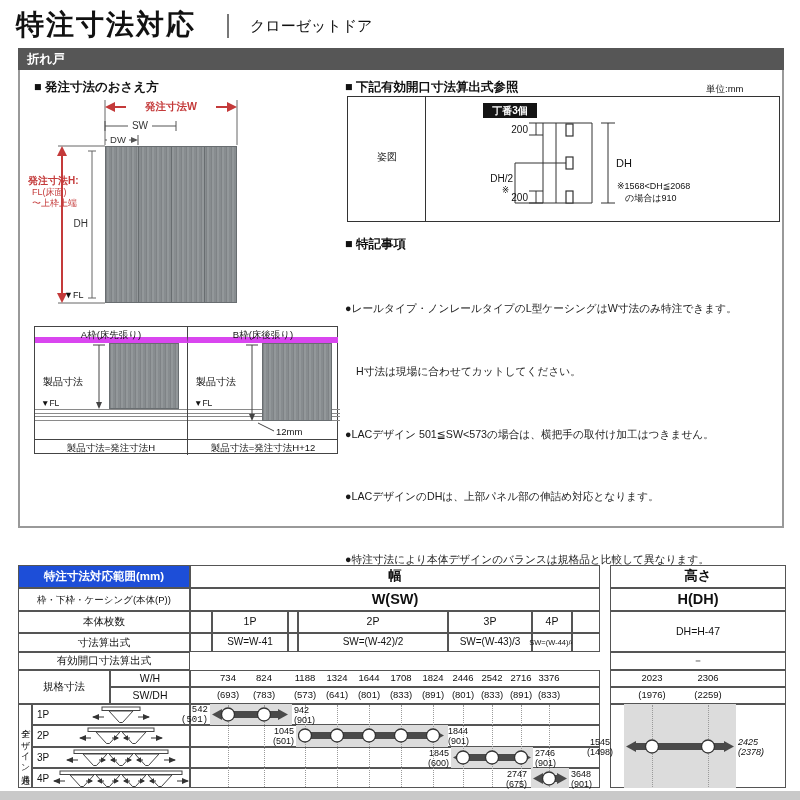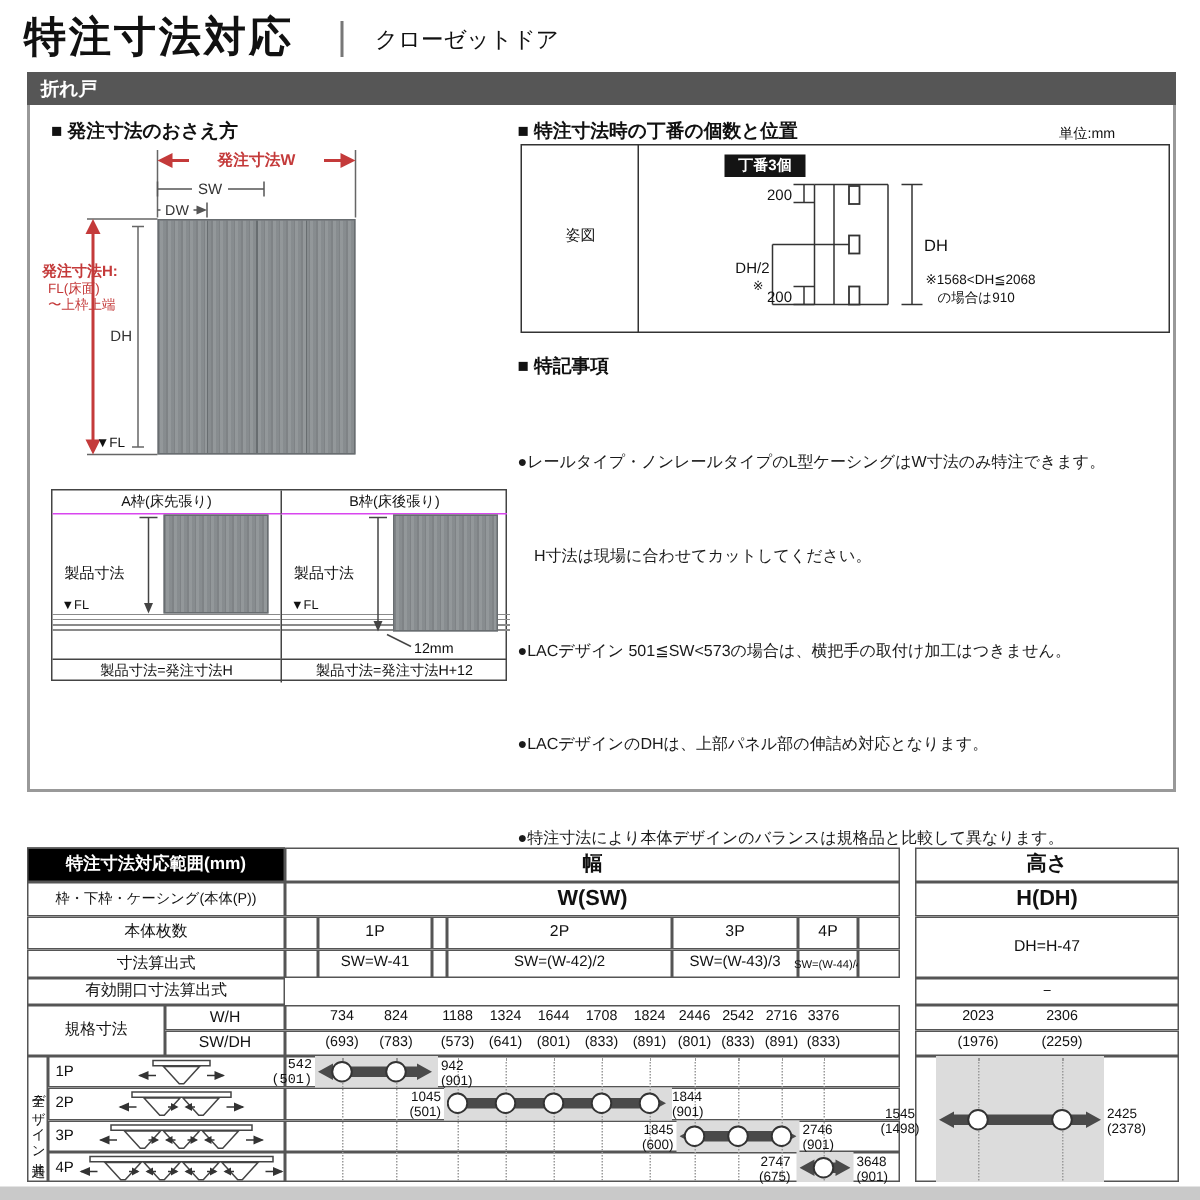--- a/index.html
+++ b/index.html
@@ -19,21 +19,21 @@
   
   .door{position:absolute;left:105px;top:146px;width:132px;height:157px;box-sizing:border-box;
         border:1px solid #686d70;
         background:
           repeating-linear-gradient(90deg, transparent 0 32px, #686d70 32px 33px),
           repeating-linear-gradient(90deg, rgba(0,0,0,0.10) 0 1px, rgba(255,255,255,0.05) 1px 3px, rgba(0,0,0,0.04) 3px 5px),
           #8d9295;}
   
   .frames{position:absolute;left:34px;top:326px;width:304px;height:128px;border:1.5px solid #444;box-sizing:border-box;background:#fff;}
   .fr-cell{position:absolute;box-sizing:border-box;font-size:9.5px;text-align:center;color:#111;}
-  .fr-head{border-bottom:1px solid #d946ef;line-height:15px;height:16px;top:0;}
+  .fr-head{border-bottom:6px solid #d946ef;line-height:15px;height:16px;top:0;}
   .fr-body{top:16px;height:96px;}
   .fr-cap{top:112px;height:16px;border-top:1px solid #444;line-height:15px;}
   .bleft{border-left:1px solid #444;}
   .fdoor{position:absolute;left:74px;top:0;width:70px;box-sizing:border-box;border:1px solid #686d70;z-index:2;
         background:
           repeating-linear-gradient(90deg, rgba(0,0,0,0.10) 0 1px, rgba(255,255,255,0.05) 1px 3px, rgba(0,0,0,0.04) 3px 5px),
           #8d9295;}
   .hatch{position:absolute;left:0;top:66px;width:152px;height:13px;z-index:1;
          background:repeating-linear-gradient(180deg,#8a8a8a 0 1px,transparent 1px 3.5px);}
   .frsvg{position:absolute;left:0;top:0;z-index:3;}
@@ -45,21 +45,21 @@
          font-size:10px;font-weight:bold;text-align:center;line-height:15px;}
   
   .notes{position:absolute;left:345px;top:236px;width:438px;}
   .notes-head{font-size:12.5px;font-weight:bold;margin-bottom:6px;}
   .note-line{font-size:10.7px;line-height:14.8px;color:#1a1a1a;white-space:nowrap;margin-top:48px;}
   .note-cont{padding-left:11px;}
   
   .sec2-title{position:absolute;left:16px;top:534px;font-size:17px;font-weight:bold;color:#111;}
   .cell{position:absolute;box-sizing:border-box;border:1px solid #555;background:#fff;display:flex;
         align-items:center;justify-content:center;text-align:center;font-size:10.5px;color:#111;line-height:1.05;}
-  .th-dark{background:#000000;color:#fff;font-weight:bold;font-size:11.5px;}
+  .th-dark{background:#1d4ed8;color:#fff;font-weight:bold;font-size:11.5px;}
   .th-big{font-weight:bold;font-size:13.5px;}
   .big2{font-weight:bold;font-size:14.5px;}
   .sm{font-size:9.5px;}
   .f{font-size:10px;}
   .f8{font-size:7.5px;white-space:nowrap;}
   .fb{font-weight:bold;font-size:10.5px;}
   .vert{writing-mode:vertical-rl;font-size:9px;letter-spacing:1px;}
   .rowlab{position:absolute;font-size:10px;color:#111;}
   .num{position:absolute;transform:translateX(-50%);font-size:9.5px;color:#111;white-space:nowrap;}
   .dot{position:absolute;width:0;border-left:1px dotted #9a9a9a;}
@@ -151,21 +151,21 @@
         <text x="6" y="63" font-size="8.5" fill="#111">▼FL</text>
         <line x1="70" y1="80" x2="86" y2="88" stroke="#444" stroke-width="1"></line>
         <text x="88" y="92" font-size="9.5" fill="#111">12mm</text>
       </svg>
     </div>
 
     <div class="fr-cell fr-cap" style="left:0;width:152px;">製品寸法=発注寸法H</div>
     <div class="fr-cell fr-cap bleft" style="left:152px;width:151px;">製品寸法=発注寸法H+12</div>
   </div>
 
-  <div class="sec-head" style="left:345px;top:79px;">■ 特注寸法時の丁番の個数と位置</div>
+  <div class="sec-head" style="left:345px;top:79px;">■ 下記有効開口寸法算出式参照</div>
   <div class="unit">単位:mm</div>
   <div class="hingebox"></div>
   <div class="hingediv"></div>
   <div class="figlabel">姿図</div>
   <div class="badge">丁番3個</div>
 
   <svg class="abs" style="left:425px;top:96px;" width="355" height="126" viewBox="0 0 355 126">
     <line x1="118" y1="27" x2="167" y2="27" stroke="#333" stroke-width="1"></line>
     <line x1="118" y1="27" x2="118" y2="107" stroke="#333" stroke-width="1"></line>
     <line x1="131" y1="27" x2="131" y2="107" stroke="#333" stroke-width="1"></line>
@@ -434,17 +434,17 @@
       <div>(901)</div>
     </div>
     <div class="minmax" style="left: 571px; top: 770px; width: 40px; text-align: left;">
       <div>3648</div>
       <div>(901)</div>
     </div>
     <div class="minmax" style="left: 580px; top: 738px; width: 40px; text-align: center;">
       <div>1545</div>
       <div>(1498)</div>
     </div>
-    <div class="minmax" style="left: 738px; top: 738px; width: 44px; text-align: left;">
+    <div class="minmax" style="left: 738px; top: 738px; width: 44px; text-align: left; font-style: italic;">
       <div>2425</div>
       <div>(2378)</div>
     </div>
   </div>
 
 </body></html>

